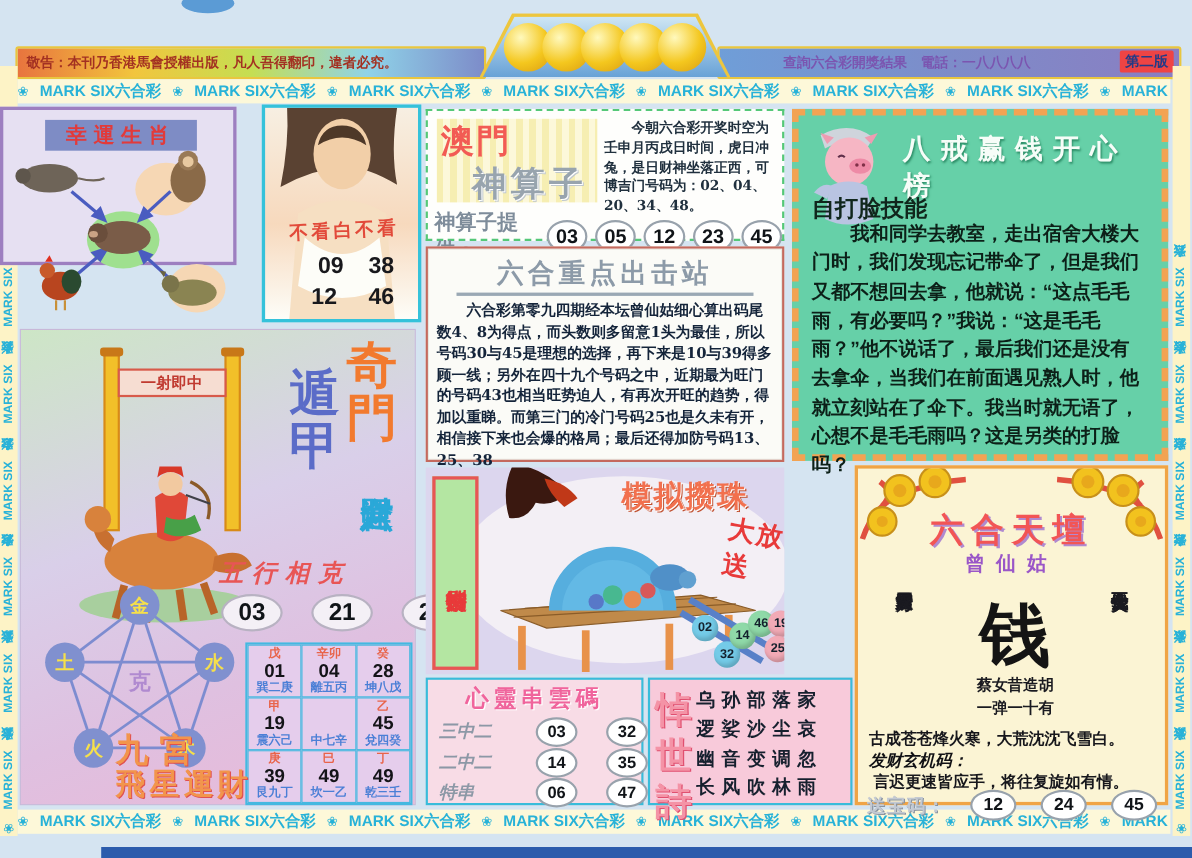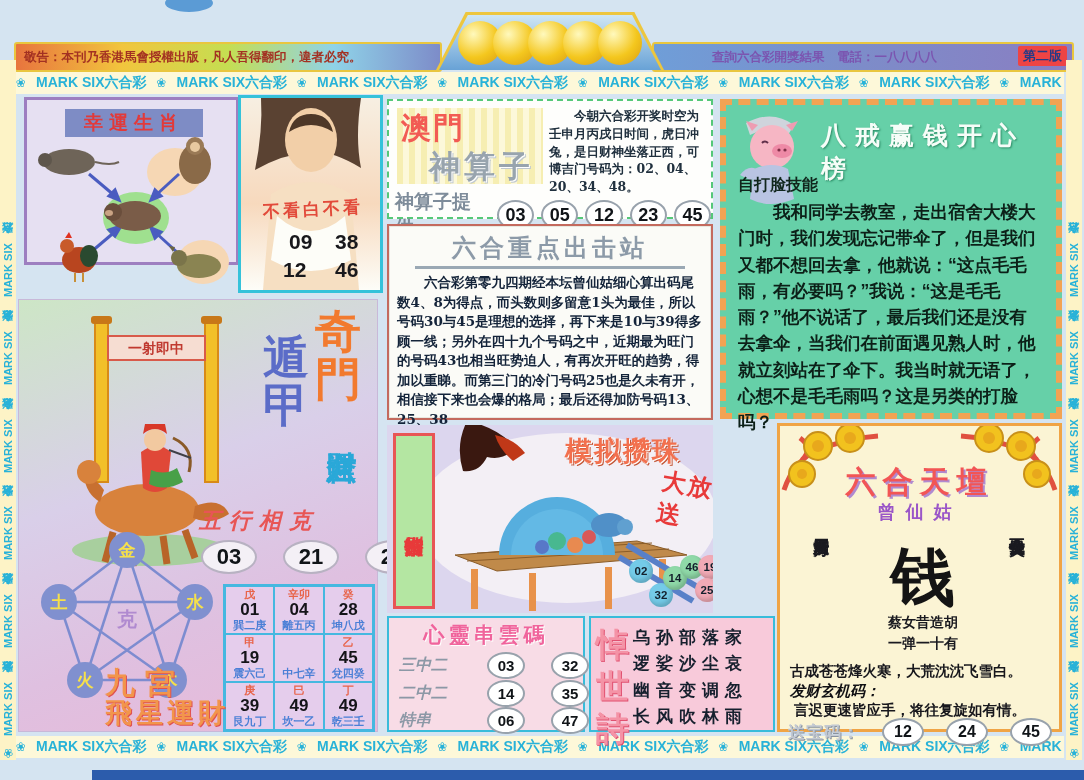--- a/index.html
+++ b/index.html
@@ -35,21 +35,21 @@
   .band-right{left:1066px;}
   .bf{font-size:12px;}
 
   
   .panel{position:absolute;box-sizing:border-box;}
   .oval{display:inline-flex;align-items:center;justify-content:center;background:#fff;
     border:2px solid #98a2ac;border-radius:50%;font-weight:bold;color:#101418;}
   .vtext{writing-mode:vertical-rl;text-orientation:upright;}
 
   
-  .zodiac{left:24px;top:97px;width:215px;height:168px;background:#e6e0f2;border:3px solid #9d7fc0;text-align:center;}
+  .zodiac{left:0;top:97px;width:215px;height:144px;background:#e6e0f2;border:3px solid #9d7fc0;text-align:center;}
   .zodiac-title{position:absolute;left:38px;top:9px;width:138px;height:28px;background:#7e8cc5;
     display:flex;align-items:center;justify-content:center;color:#e23a3a;font-size:19px;font-weight:bold;letter-spacing:6px;}
   .zo-spot{position:absolute;border-radius:50%;background:#f6d7b4;}
   .zo-center{position:absolute;left:76px;top:92px;width:66px;height:52px;border-radius:50%;background:#9fe08f;}
 
   
   .photo{left:238px;top:95px;width:145px;height:198px;border:3px solid #35c2da;background:linear-gradient(#f7efe2,#f7d9bd 55%,#fdfdf8);overflow:hidden;}
   .photo .caption{position:absolute;left:6px;top:100px;width:132px;text-align:center;color:#e24a3a;font-size:17px;font-weight:bold;letter-spacing:3px;transform:rotate(-3deg);}
   .pnum{position:absolute;font-size:21px;font-weight:bold;color:#18181c;}
 
@@ -65,21 +65,21 @@
   .macau-prov .oval{width:40px;height:26px;font-size:18px;}
 
   
   .focus{left:387px;top:224px;width:326px;height:196px;background:#fbfbf7;border:2px solid #c46a5e;box-shadow:0 0 0 1px #e8e8e0 inset;padding:4px 8px;}
   .focus-title{color:#8c9aa8;font-size:24px;font-weight:bold;text-align:center;letter-spacing:4px;border-bottom:3px solid #9aa8b4;padding-bottom:2px;margin:2px 18px 4px;}
   .focus-body{color:#14243a;font-size:13.5px;line-height:1.45;font-weight:bold;text-indent:2em;font-family:"DejaVu Serif","Liberation Serif",serif;}
 
   
   .story{left:720px;top:99px;width:342px;height:320px;background:#66d0a8;border:6px dashed #f2a353;padding:2px 10px;}
   .story-title{position:absolute;left:95px;top:14px;color:#f6fdf8;font-size:25px;font-weight:bold;letter-spacing:9px;text-shadow:1px 1px 2px #2a8a64;}
-  .story-sub{position:absolute;left:12px;top:70px;color:#10261c;font-size:16px;font-weight:bold;}
+  .story-sub{position:absolute;left:12px;top:70px;color:#10261c;font-size:21px;font-weight:bold;}
   .story-body{position:absolute;left:12px;top:94px;width:306px;color:#0c2018;font-size:17.5px;line-height:1.5;font-weight:bold;text-indent:2em;}
   .pig-svg{position:absolute;left:6px;top:6px;}
 
   
   .qimen{left:18px;top:299px;width:360px;height:433px;
     background:linear-gradient(160deg,#cde6c6 0%,#d9cfe9 40%,#dfc0e0 70%,#e9b9d8 100%);border:1px solid #c8b8d8;}
   .q-t1{position:absolute;left:296px;top:8px;width:52px;color:#f27a2e;font-size:46px;font-weight:bold;line-height:1.04;}
   .q-t2{position:absolute;left:244px;top:34px;width:52px;color:#5b6cc8;font-size:46px;font-weight:bold;line-height:1.04;}
   .q-t3{position:absolute;left:306px;top:128px;color:#2aa8d8;font-size:30px;font-weight:bold;line-height:1.12;}
   .q-script{position:absolute;left:180px;top:206px;color:#e85555;font-size:22px;font-weight:bold;font-style:italic;letter-spacing:8px;font-family:"DejaVu Serif","Liberation Serif",serif;}

